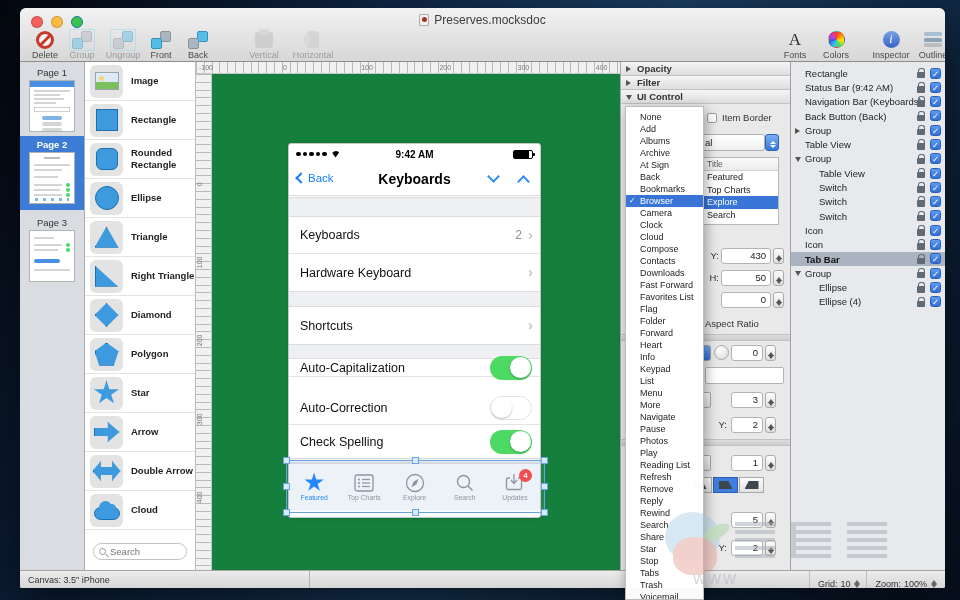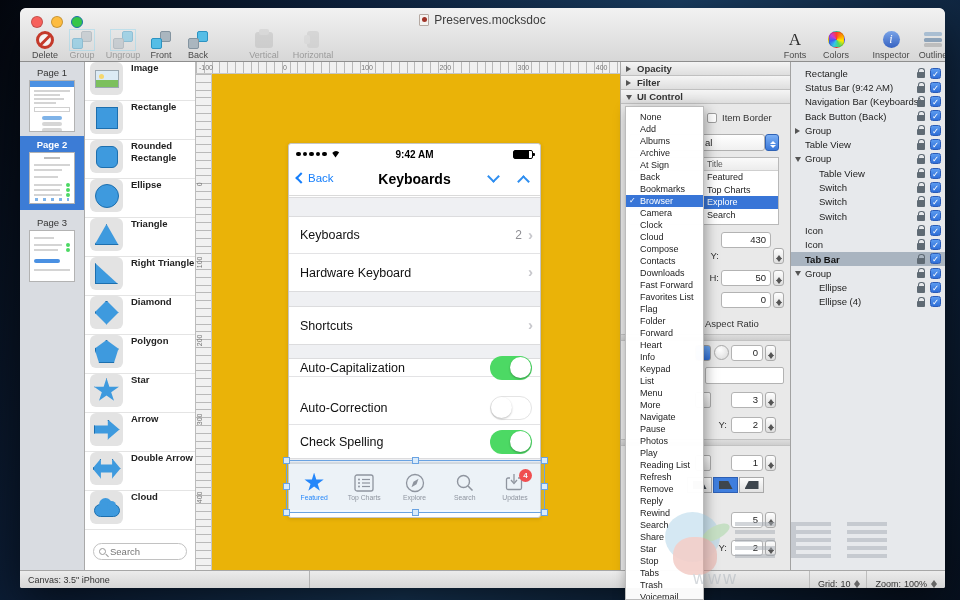--- a/index.html
+++ b/index.html
@@ -42,21 +42,21 @@
 .main{position:absolute;left:0;top:54px;width:100%;bottom:18px;background:#fafafa}
 .pages{position:absolute;left:0;top:0;bottom:0;width:65px;background:#d9dce1;border-right:1px solid #a9a9a9}
 .page-label{font-size:9.5px;color:#333;text-align:center;padding:3px 0 2px}
 .page-thumb{width:46px;height:52px;margin:0 auto;background:#fff;border:1px solid #b3b3b3;position:relative;overflow:hidden}
 .page-sel{background:#3c7cd6;margin:4px 0;padding-bottom:6px}
 .page-sel .page-label{color:#fff;font-weight:bold}
 .pt-line{position:absolute;left:4px;right:4px;height:2px;background:#d4d4d4}
 .pt-green{position:absolute;width:4px;height:4px;border-radius:2px;background:#4cd964;right:4px}
 
 .shapes{position:absolute;left:65px;top:0;bottom:0;width:111px;background:#fff;border-right:1px solid #bcbcbc}
-.shape-row{height:39px;border-bottom:1px solid #e4e4e4;position:relative;display:flex;}
+.shape-row{height:39px;border-bottom:1px solid #e4e4e4;position:relative;display:flex;align-items:center}
 .shape-box{width:33px;height:33px;margin-left:5px;background:#e3e3e3;border-radius:6px;display:flex;align-items:center;justify-content:center;flex:none}
 .shape-label{font-size:9.5px;font-weight:bold;color:#222;margin-left:8px;line-height:1.25}
 .g{background:linear-gradient(#5fb1ea,#2e8ed8);border:1px solid #1d6fae}
 .icon-rectangle .g{width:22px;height:22px}
 .icon-rounded-rectangle .g{width:22px;height:22px;border-radius:6px}
 .icon-ellipse .g{width:24px;height:24px;border-radius:50%}
 .gp{background:#3e9ade}
 .icon-triangle .gp{width:24px;height:21px;clip-path:polygon(50% 0,100% 100%,0 100%)}
 .icon-right-triangle .gp{width:23px;height:21px;clip-path:polygon(0 0,100% 100%,0 100%)}
 .icon-diamond .gp{width:24px;height:24px;clip-path:polygon(50% 0,100% 50%,50% 100%,0 50%)}
@@ -74,21 +74,21 @@
 .search-ic{position:absolute;left:5px;top:4px;width:7px;height:7px;border:1.4px solid #9a9a9a;border-radius:50%}
 .search-ic::after{content:"";position:absolute;left:5px;top:6px;width:4px;height:1.4px;background:#9a9a9a;transform:rotate(45deg)}
 .search-ph{font-size:9.5px;color:#aaa;border:none;outline:none;background:transparent;width:64px;font-family:inherit}
 
 .vruler{position:absolute;left:176px;top:12px;bottom:0;width:16px;background:#f1f1f1;border-right:1px solid #c7c7c7;background-image:repeating-linear-gradient(to bottom,#b9b9b9 0 1px,transparent 1px 7.8px)}
 .hruler{position:absolute;left:176px;top:0;width:424px;height:12px;background:#f1f1f1;border-bottom:1px solid #c7c7c7;background-image:repeating-linear-gradient(to right,#b9b9b9 0 1px,transparent 1px 7.8px);display:flex;overflow:hidden}
 .hruler .hrl{width:78.2px;flex:none;font-size:7px;color:#777;padding:2px 0 0 3px}
 .hruler .hrl:first-child{width:84px}
 .vruler .vlabels{position:absolute;left:0;top:72px;display:flex;flex-direction:column}
 .vruler .vrl{height:78.2px;flex:none;font-size:7px;color:#777;writing-mode:vertical-rl;transform:rotate(180deg);text-align:center;padding-top:2px}
-.canvas{position:absolute;left:192px;top:12px;right:325px;bottom:0;background:#eab308;overflow:hidden}
+.canvas{position:absolute;left:192px;top:12px;right:325px;bottom:0;background:#15803d;overflow:hidden}
 
 .phone{position:absolute;left:76px;top:69px;width:253px;height:375px;background:#fff;border:1px solid #c6c6c6;border-radius:3px;box-shadow:0 1px 4px rgba(0,0,0,.12);font-family:"Liberation Sans",sans-serif}
 .ph-status{position:absolute;left:0;top:0;width:100%;height:20px;display:flex;align-items:center;padding:0 7px}
 .sig{display:flex;gap:2px;align-items:center}
 .sig i{width:4.5px;height:4.5px;border-radius:50%;background:#000}
 .wifi{width:10px;height:7px;background:#000;border-radius:60% 60% 0 0/100% 100% 0 0;clip-path:polygon(50% 100%,0 0,100% 0);margin-left:4px}
 .ph-time{position:absolute;left:0;right:0;text-align:center;font-size:10px;font-weight:bold;color:#000}
 .batt{margin-left:auto;width:20px;height:9px;border:1px solid #000;border-radius:2px;position:relative;background:linear-gradient(to right,#000 0 85%,transparent 85%)}
 .batt::after{content:"";position:absolute;right:-3px;top:2px;width:2px;height:3px;background:#000;border-radius:0 1px 1px 0}
 .ph-nav{position:absolute;left:0;top:20px;width:100%;height:32px;border-bottom:1px solid #dadada}
@@ -601,21 +601,21 @@
           <div class="th">Title</div>
           <div>
             <div class="tr" data-expander="none">Featured</div>
               <div class="tr" data-expander="none">Top Charts</div>
               <div class="tr selected" data-expander="none">Explore</div>
               <div class="tr" data-expander="none">Search</div>
           </div>
         </div>
 
         <span class="flbl" style="left:84px;top:188px">Y:</span>
-        <span class="fld" style="left:100px;top:170px;width:50px">430</span>
+        <span class="fld" style="left:100px;top:186px;width:50px">430</span>
         <span class="st" style="left:152px;top:186px"></span>
         <span class="flbl" style="left:84px;top:210px">H:</span>
         <span class="fld" style="left:100px;top:208px;width:50px">50</span>
         <span class="st" style="left:152px;top:208px"></span>
         <span class="fld" style="left:100px;top:230px;width:50px">0</span>
         <span class="st" style="left:152px;top:230px"></span>
         <div class="ins-item" style="left:84px;top:256px">Aspect Ratio</div>
 
         <div class="ins-divider" style="top:272px"></div>
 

